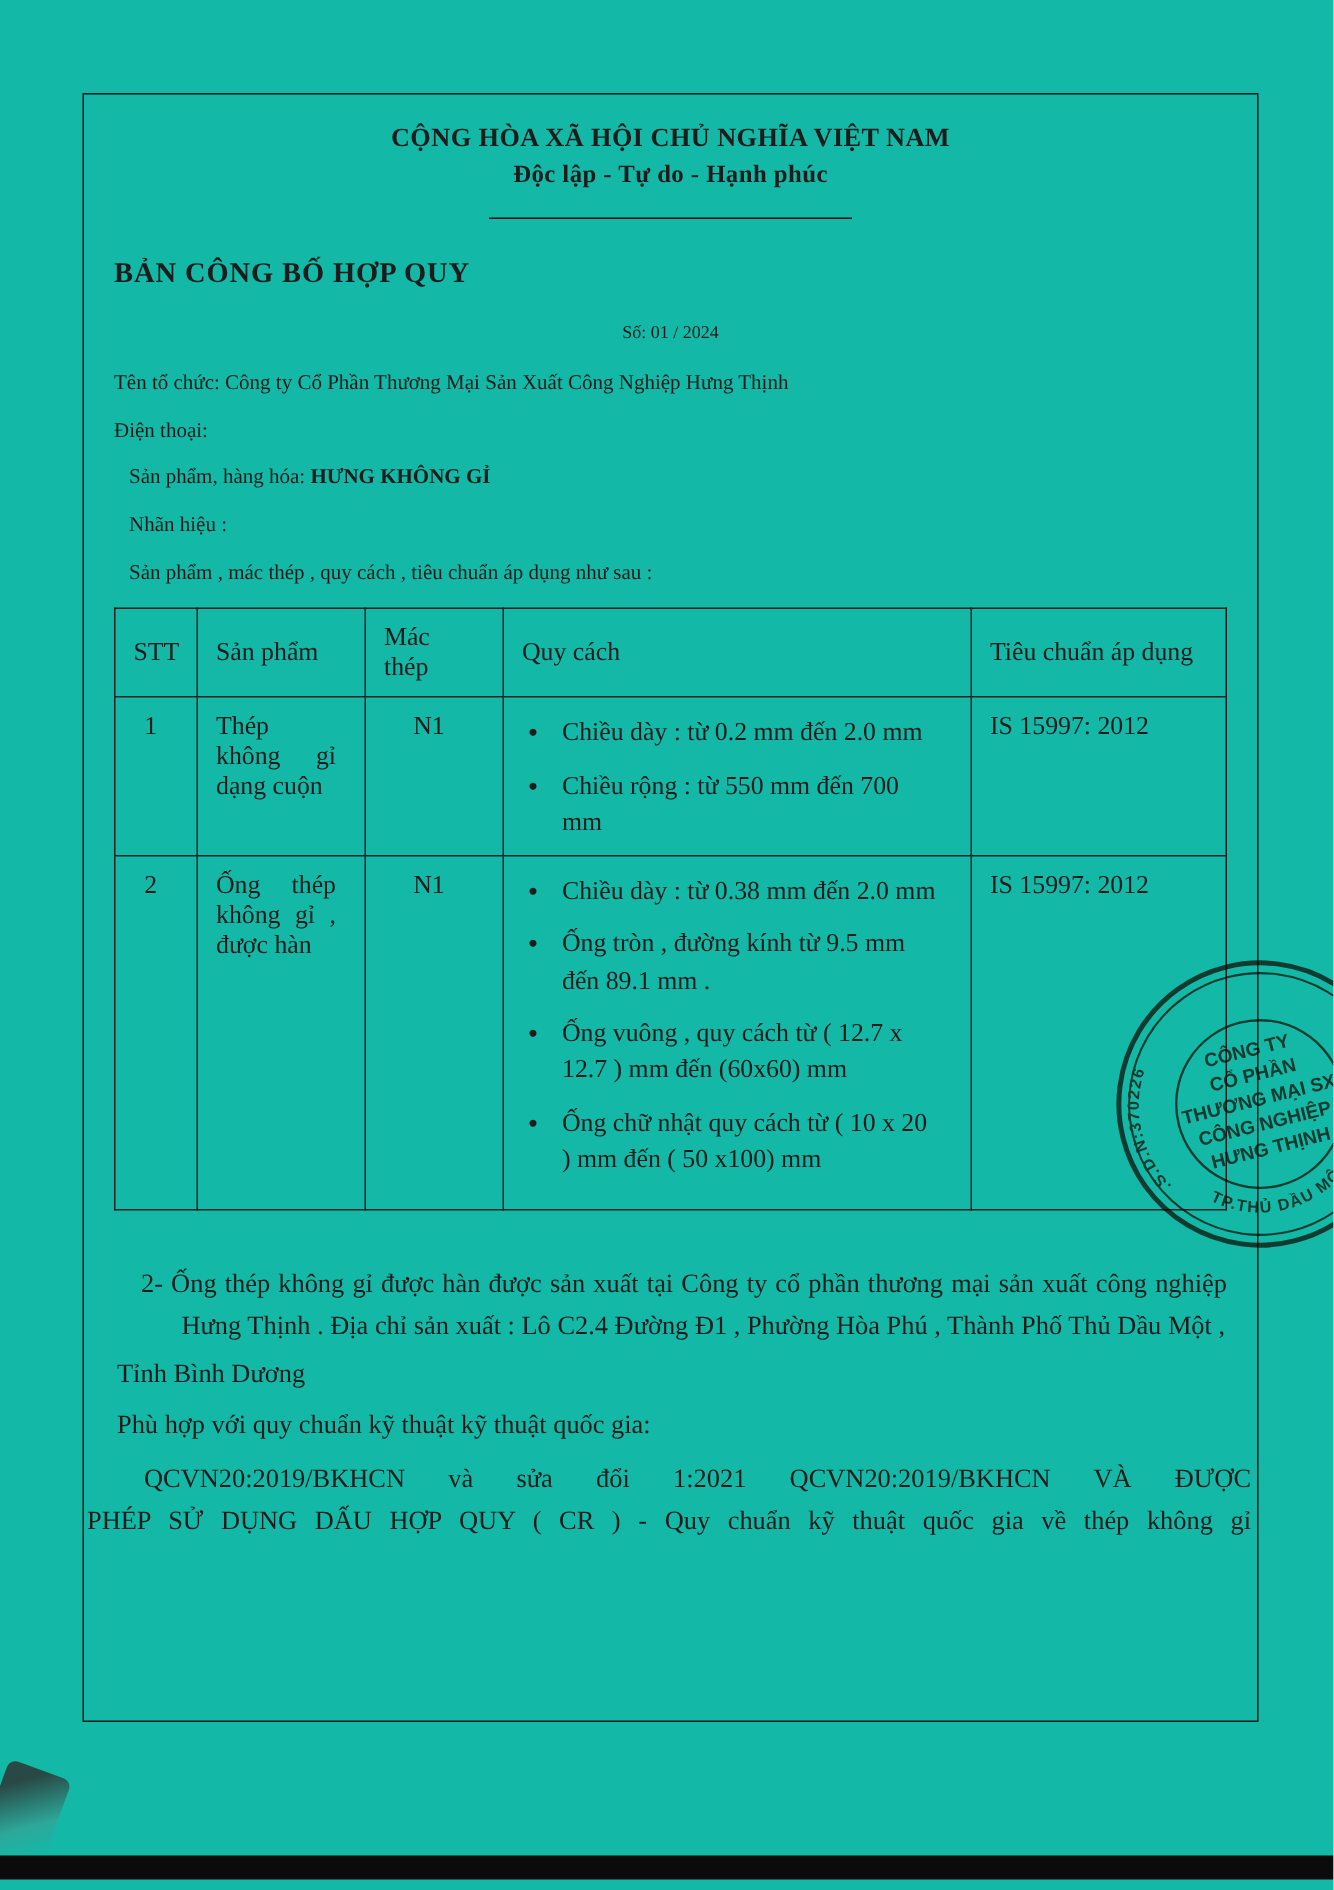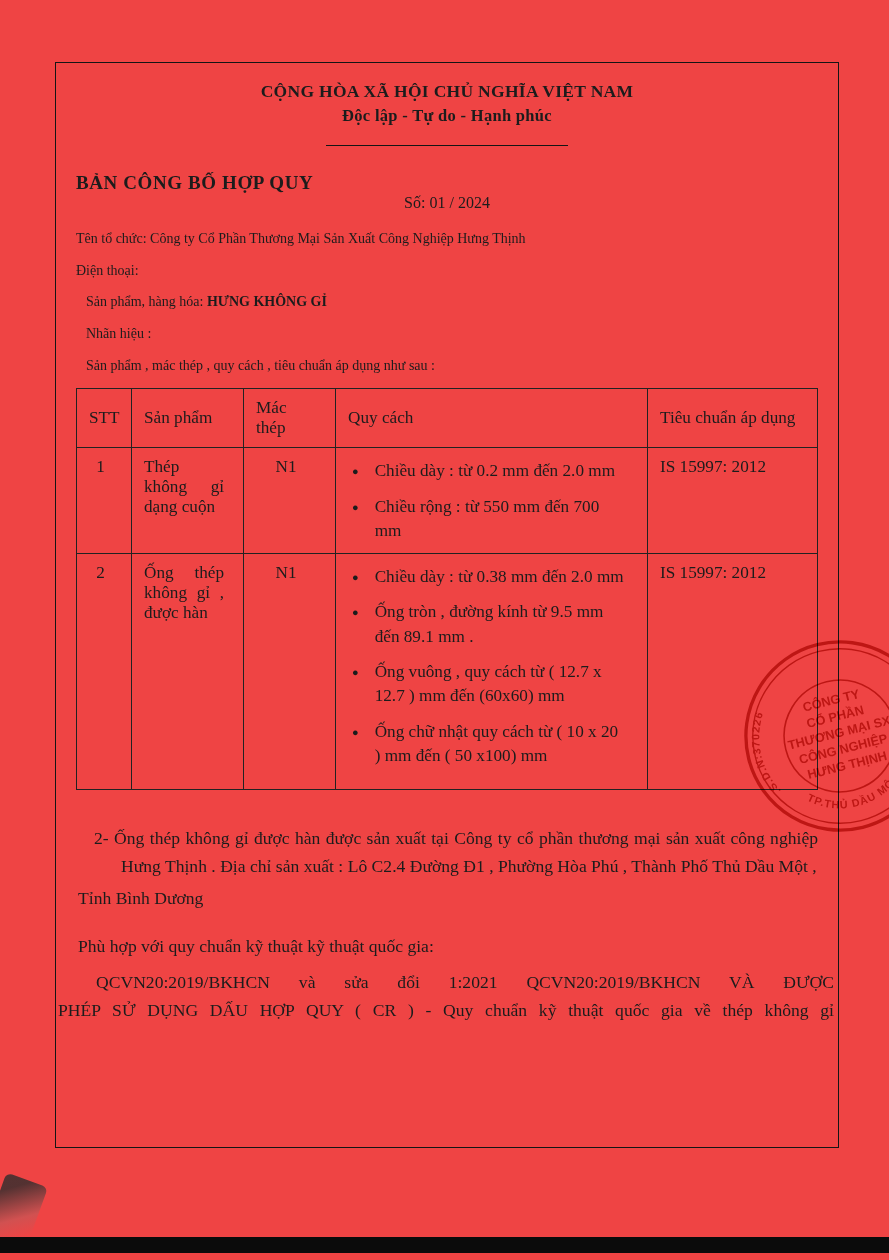--- a/index.html
+++ b/index.html
@@ -6,21 +6,21 @@
   html, body { margin: 0; padding: 0; }
   body {
     width: 889px; height: 1260px;
     background: #f2f1ec;
     font-family: "Liberation Serif", "DejaVu Serif", serif;
     color: #1c1c1c;
   }
   .page {
     position: relative;
     width: 889px; height: 1260px;
-    background: #ef4444;
+    background: #14b8a6;
     overflow: hidden;
   }
 
   
   .frame {
     position: absolute;
     left: 55px; top: 62px;
     width: 784px; height: 1086px;
     border: 1.6px solid #151515;
     padding: 16px 20px;
@@ -37,21 +37,21 @@
     display: inline-block; font-weight: bold; font-size: 16.5px;
     border-bottom: 1.8px solid #151515; padding: 0 16px 19px 16px;
     letter-spacing: .3px;
   }
 
   
   .doc-title {
     margin: 26px 0 0 0; text-align: left;
     font-size: 19px; font-weight: bold; letter-spacing: .6px;
   }
-  .doc-number { text-align: center; margin-top: 0; font-size: 16px; }
+  .doc-number { text-align: center; margin-top: 20px; font-size: 12px; }
 
   
   p.info { margin: 10px 0 0 0; font-size: 14px; line-height: 1.55; }
   p.info.org { margin-top: 16px; }
   p.info.indent { padding-left: 10px; }
   p.info strong { font-weight: bold; }
 
   
   table.spec-table {
     width: 100%; margin-top: 12px;
@@ -79,21 +79,21 @@
     margin: 7px 16px 0 0;
   }
   .spec-text { flex: 1 1 auto; line-height: 1.42; }
 
   
   .notes { margin-top: 34px; font-size: 17.6px; line-height: 1.6; }
   .note-item { text-align: justify; }
   .note-1 { margin: 0 0 6px 18px; }
   .note-2 { margin: 0 0 4px 18px; padding-left: 27px; text-indent: -27px; }
   .province { margin: 2px 0 0 2px; }
-  .conformity { margin: 20px 0 8px 2px; }
+  .conformity { margin: 6px 0 8px 2px; }
   .regulation { margin: 0 -16px 0 -18px; }
   .reg-line {
     font-size: 17.6px; line-height: 1.6;
     text-align: justify; text-align-last: justify;
   }
   .reg-line.first { text-indent: 38px; }
 
   
   .stamp {
     position: absolute;

